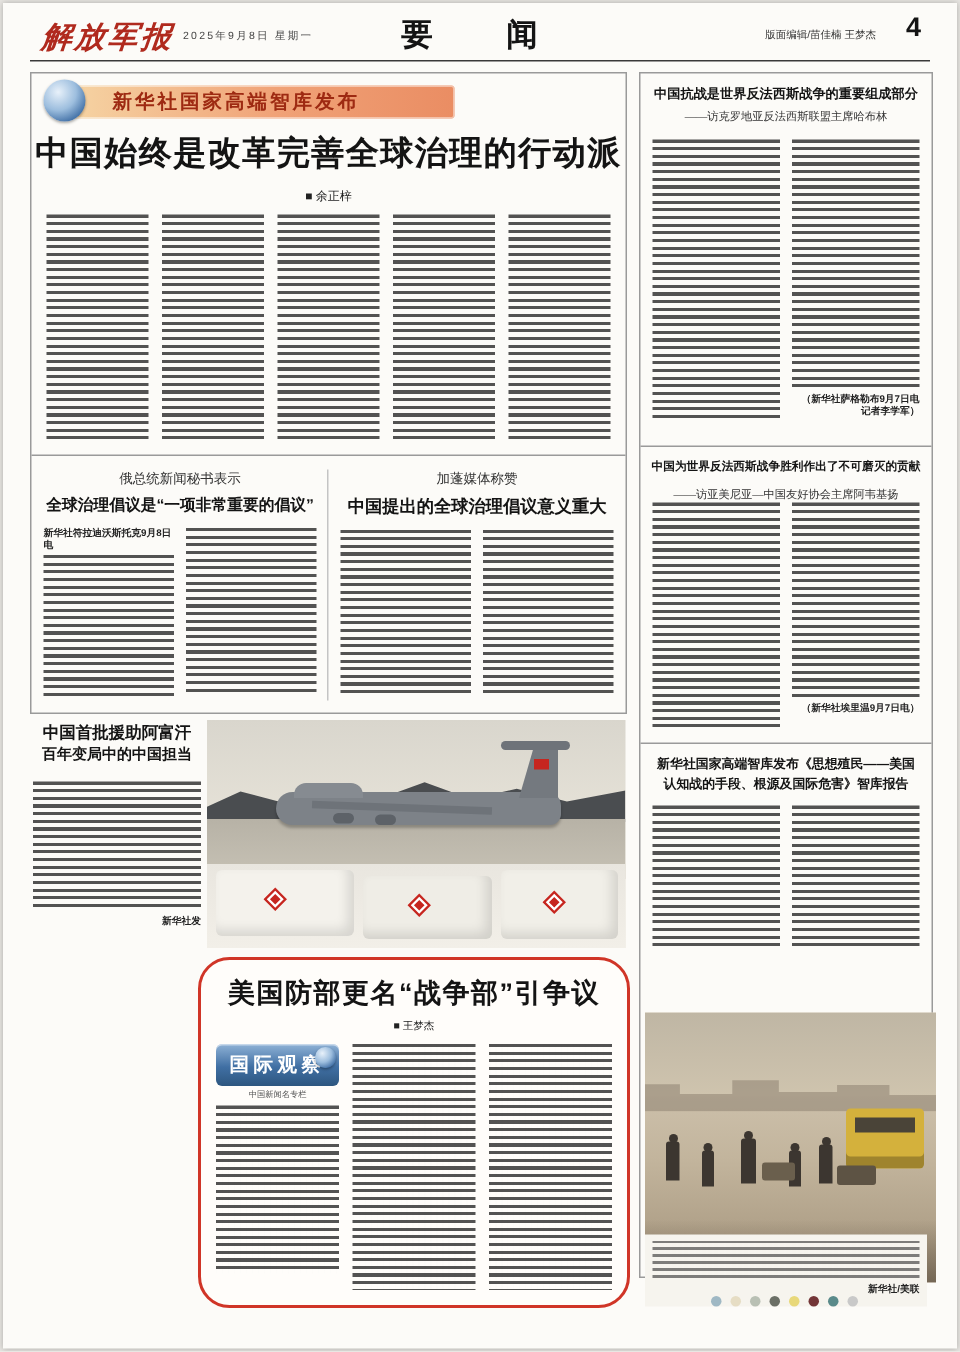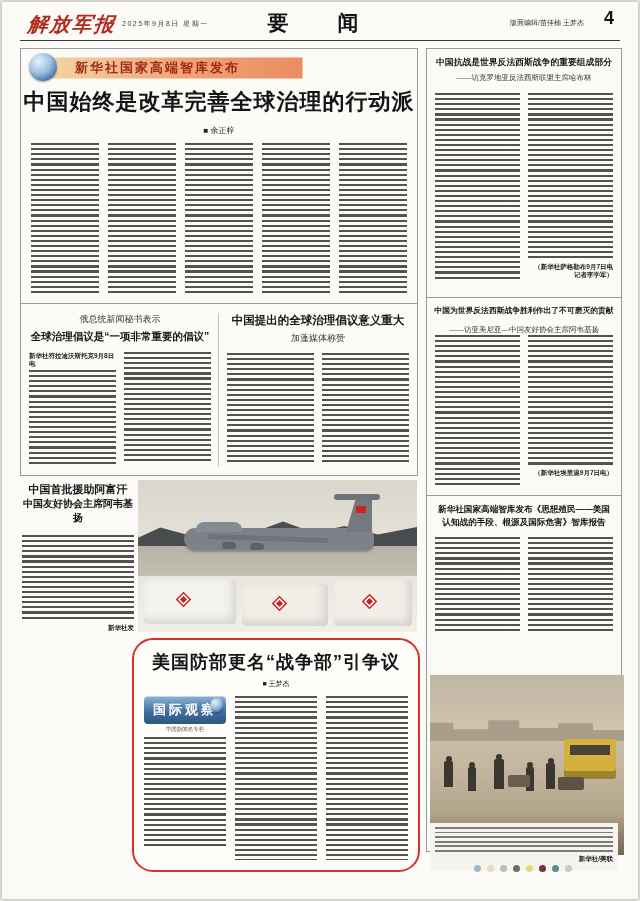--- a/index.html
+++ b/index.html
@@ -70,32 +70,32 @@
         <div>
           <div class="tiny" style="font-weight:bold;line-height:8px;">新华社符拉迪沃斯托克9月8日电</div>
           <div class="sim" style="height:94px;margin-top:2px;"></div>
         </div>
         <div class="sim"></div>
       </div>
     </div>
     <div class="abs" style="left:197px;top:264px;height:154px;border-left:1px solid #c4c4c4;"></div>
 
     <div class="abs" style="left:206px;top:260px;width:182px;height:160px;">
+      <div class="ctr kicker" style="font-size:9px;margin-top:4px;">加蓬媒体称赞</div>
       <div class="ctr hl" style="font-size:11.5px;margin-top:4px;">中国提出的全球治理倡议意义重大</div>
-      <div class="ctr kicker" style="font-size:9px;margin-top:4px;">加蓬媒体称赞</div>
       <div class="cols" style="height:112px;margin-top:8px;gap:8px;">
         <div class="sim"></div>
         <div class="sim"></div>
       </div>
     </div>
   </div>
 
   <div class="abs" style="left:20px;top:480px;width:112px;">
     <div class="ctr hl" style="font-size:11px;line-height:15px;">中国首批援助阿富汗</div>
-    <div class="ctr hl" style="font-size:10px;line-height:14px;">中国友好协会主席阿韦基扬</div>
+    <div class="ctr hl" style="font-size:10px;line-height:14px;">百年变局中的中国担当</div>
     <div class="sim" style="height:86px;margin-top:10px;"></div>
     <div class="tiny" style="text-align:right;font-weight:bold;margin-top:3px;">新华社发</div>
   </div>
 
   <div class="abs photo" style="left:136px;top:478px;width:279px;height:152px;background:linear-gradient(180deg,#d9d6cd,#e9e5da 55%);">
 
     <div class="abs" style="left:0;top:34px;width:100%;height:34px;background:#4a4d50;clip-path:polygon(0 70%,8% 40%,18% 62%,28% 30%,40% 58%,52% 22%,63% 55%,74% 35%,86% 60%,100% 38%,100% 100%,0 100%);"></div>
 
     <div class="abs" style="left:0;top:66px;width:100%;height:40px;background:linear-gradient(180deg,#b7b2a6,#c7c2b5);"></div>
 

